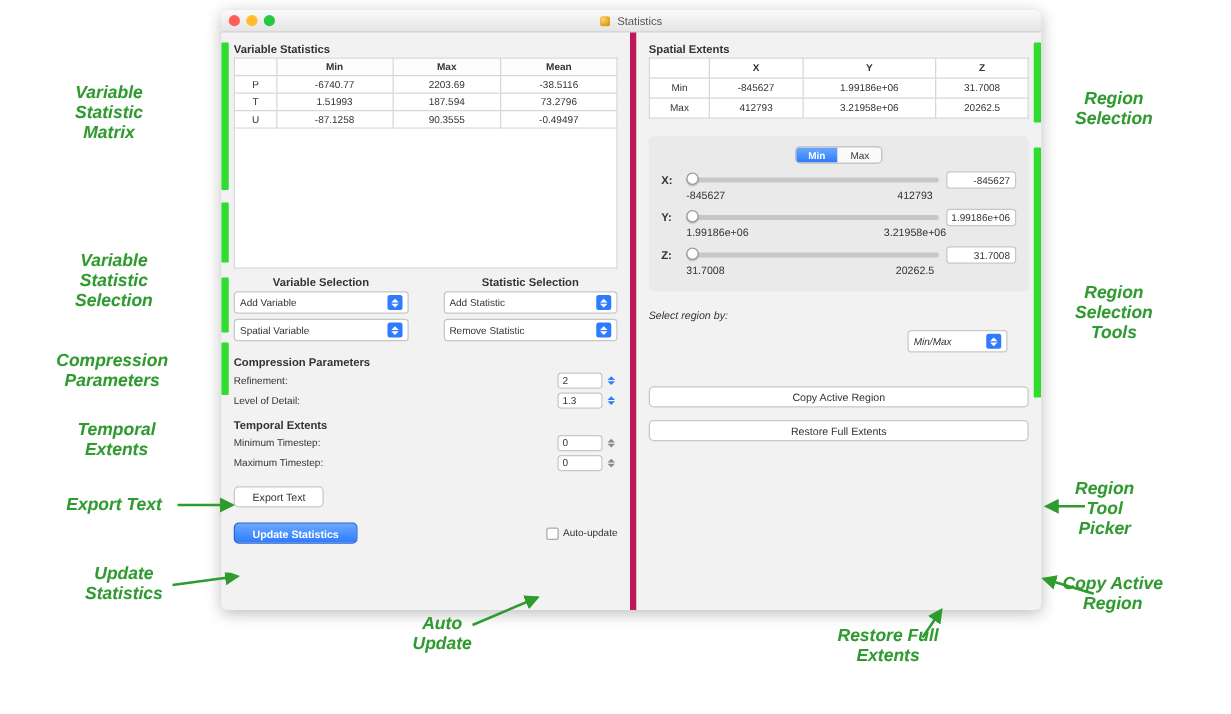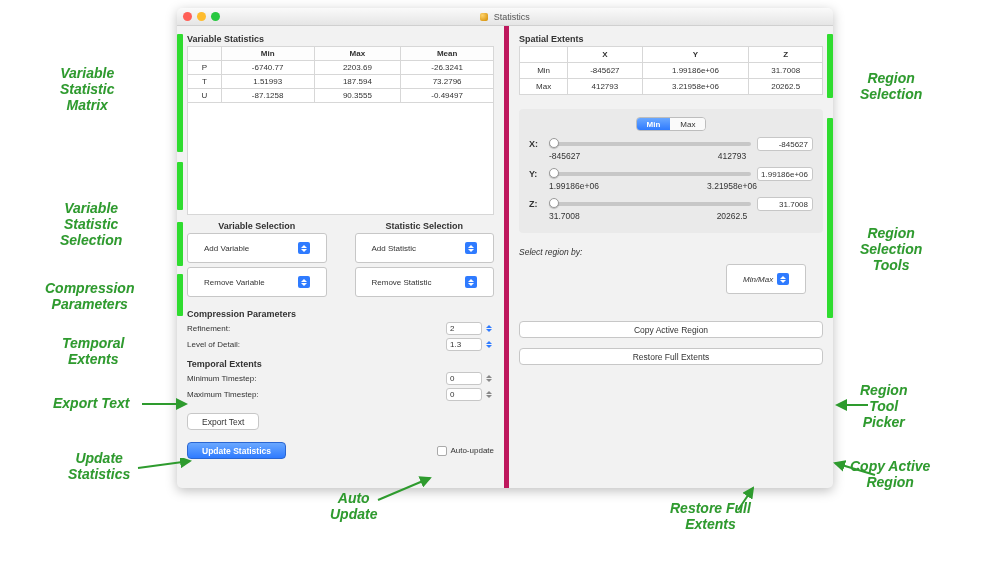--- a/index.html
+++ b/index.html
@@ -116,26 +116,26 @@
     border-top: none;
   }
 
   
   .twocol { display: flex; gap: 28px; margin-top: 6px; }
   .col { flex: 1; }
   .col .sechead { text-align: center; }
   .selectish {
     display: flex;
     align-items: center;
-    height: 30px;
+    height: 18px;
     background: #fff;
     border: 1px solid #c7c7c7;
     border-radius: 3px;
     font-size: 8px;
-    padding: 0 16px;
+    padding: 0 4px;
     margin-bottom: 4px;
     position: relative;
   }
   .selectish .cap {
     flex: 1;
   }
   .selectish .chev {
     width: 12px; height: 12px;
     background: #2f7bff;
     border-radius: 2px;
@@ -338,21 +338,21 @@
             <tr>
           <th></th>
           <th>Min</th>
           <th>Max</th>
           <th>Mean</th>
         </tr>
         <tr>
           <td>P</td>
           <td>-6740.77</td>
           <td>2203.69</td>
-          <td>-26.3241</td>
+          <td>-38.5116</td>
         </tr>
         <tr>
           <td>T</td>
           <td>1.51993</td>
           <td>187.594</td>
           <td>73.2796</td>
         </tr>
         <tr>
           <td>U</td>
           <td>-87.1258</td>
@@ -364,21 +364,21 @@
       <div class="vstatbox"></div>
 
       <div class="twocol">
         <div class="col">
           <div class="sechead">Variable Selection</div>
           <div class="selectish">
             <span class="cap">Add Variable</span>
             <span class="chev"></span>
           </div>
           <div class="selectish">
-            <span class="cap">Remove Variable</span>
+            <span class="cap">Spatial Variable</span>
             <span class="chev"></span>
           </div>
         </div>
         <div class="col">
           <div class="sechead">Statistic Selection</div>
           <div class="selectish">
             <span class="cap">Add Statistic</span>
             <span class="chev"></span>
           </div>
           <div class="selectish">

